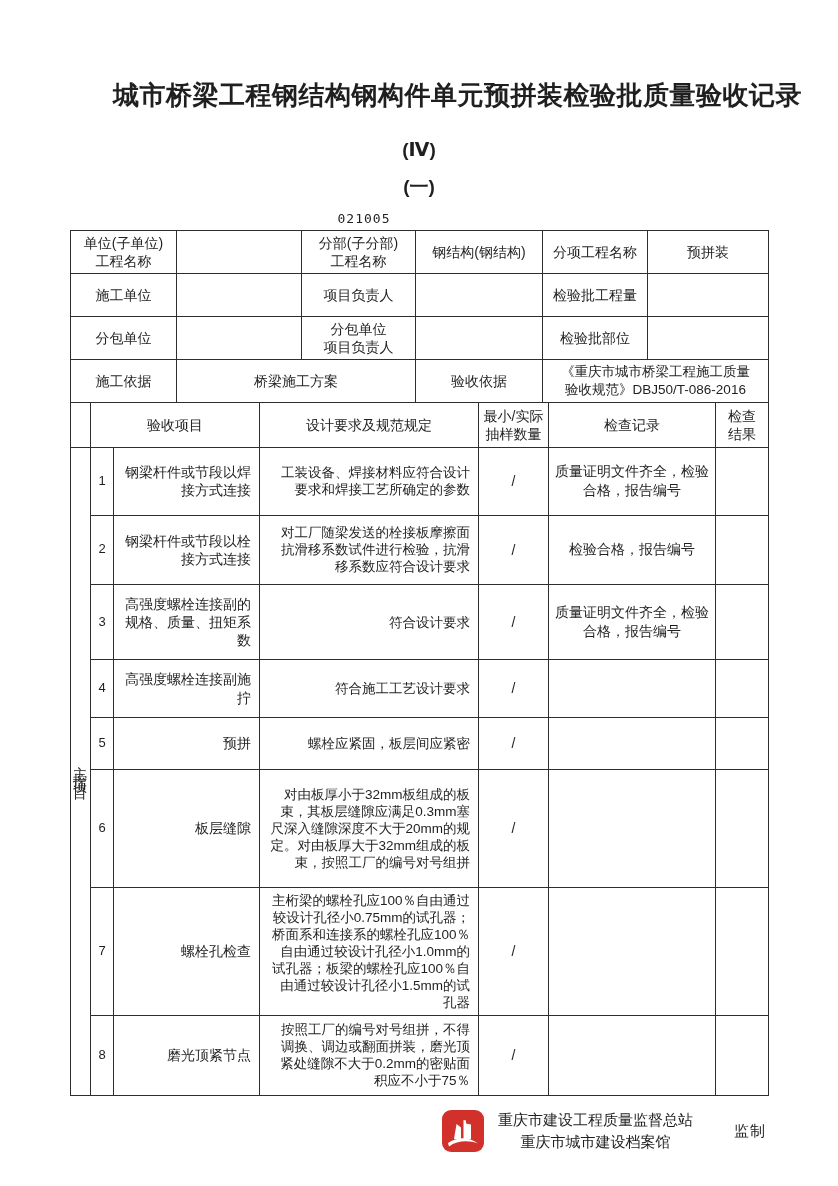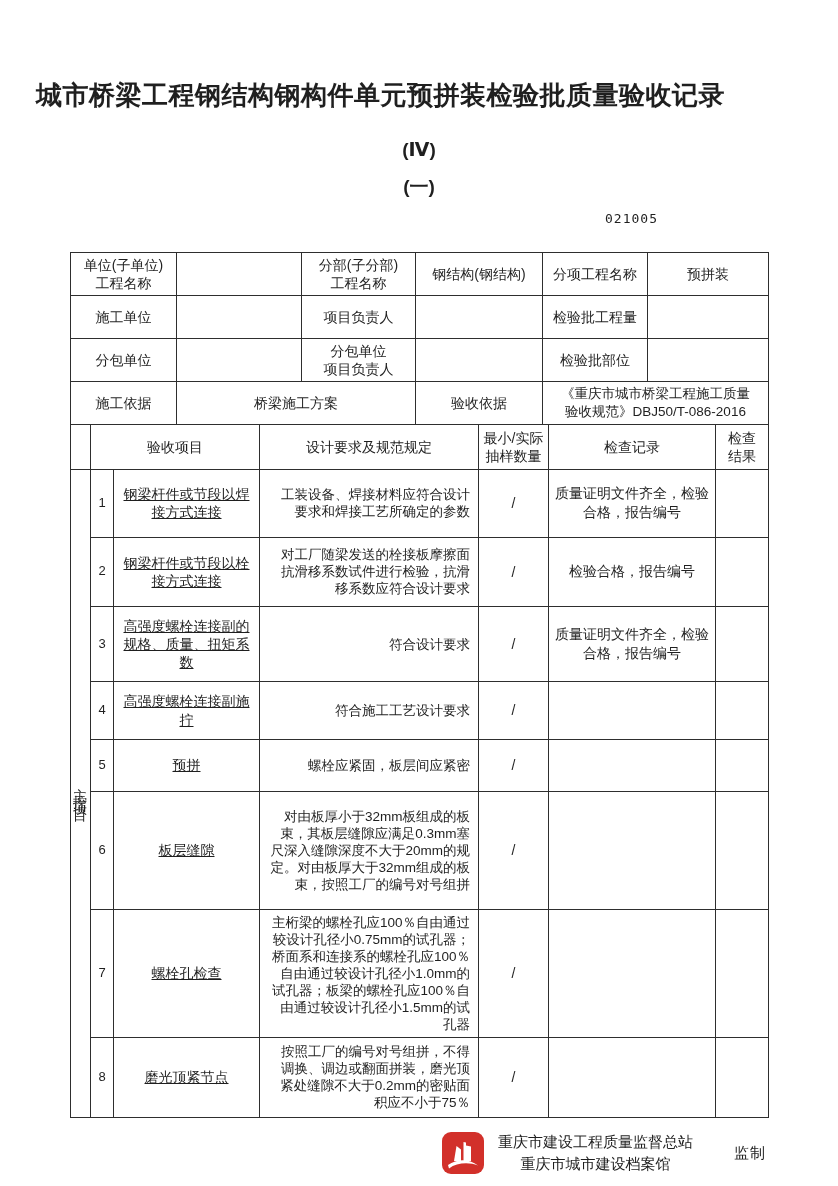--- a/index.html
+++ b/index.html
@@ -4,44 +4,44 @@
 <style>
   html,body { margin:0; padding:0; }
   body {
     width:838px; height:1186px; background:#ffffff;
     font-family:"Liberation Sans","DejaVu Sans",sans-serif;
     color:#1f1f1f;
   }
   .page { position:relative; width:838px; height:1186px; overflow:hidden; }
 
   .title {
-    margin:80px 36px 0; text-align:left;
+    margin:80px 36px 0; text-align:right;
     font-size:26px; font-weight:bold; letter-spacing:0.5px; line-height:1.2;
   }
   .sub { text-align:center; font-weight:bold; font-size:19px; line-height:1.2; }
   .sub1 { margin-top:28px; }
   .sub2 { margin-top:14px; }
   .docnum {
-    width:698px; margin:12px 0 26px 70px; box-sizing:border-box;
-    text-align:right; padding-right:110px; font-size:13px; letter-spacing:1px;
+    width:698px; margin:12px 0 4px 70px; box-sizing:border-box;
+    text-align:center; padding-right:110px; font-size:13px; letter-spacing:1px;
     font-family:"DejaVu Sans Mono","Liberation Mono",monospace;
   }
 
   table { border-collapse:collapse; table-layout:fixed; margin-left:70px; width:698px; }
   td {
     border:1px solid #2e2e2e; font-size:14px; padding:2px 4px;
     vertical-align:middle; overflow:hidden; line-height:1.3;
   }
   .info td { text-align:center; height:38px; }
   .prewrap { white-space:pre-line;margin-top:18px; }
 
   .main { margin-top:-1px; }
   .main .hdr td { text-align:center; height:40px; }
   td.num  { text-align:center; font-size:13px; }
-  td.name { text-align:center; padding:10px 8px; line-height:1.3;text-decoration:underline; }
+  td.name { text-align:right; padding:10px 8px; line-height:1.3; }
   td.req  { text-align:right; padding:4px 8px; font-size:13.5px; line-height:1.26; }
   td.samp { text-align:center; }
   td.rec  { text-align:center; line-height:1.35; }
   td.res  { text-align:center; }
   td.vcell { padding:0; text-align:center; }
   .vertical {
     writing-mode:vertical-rl; text-orientation:upright;
     letter-spacing:7px; font-size:14px; display:inline-block;
   }
   .basis-small { font-size:13.5px; }

